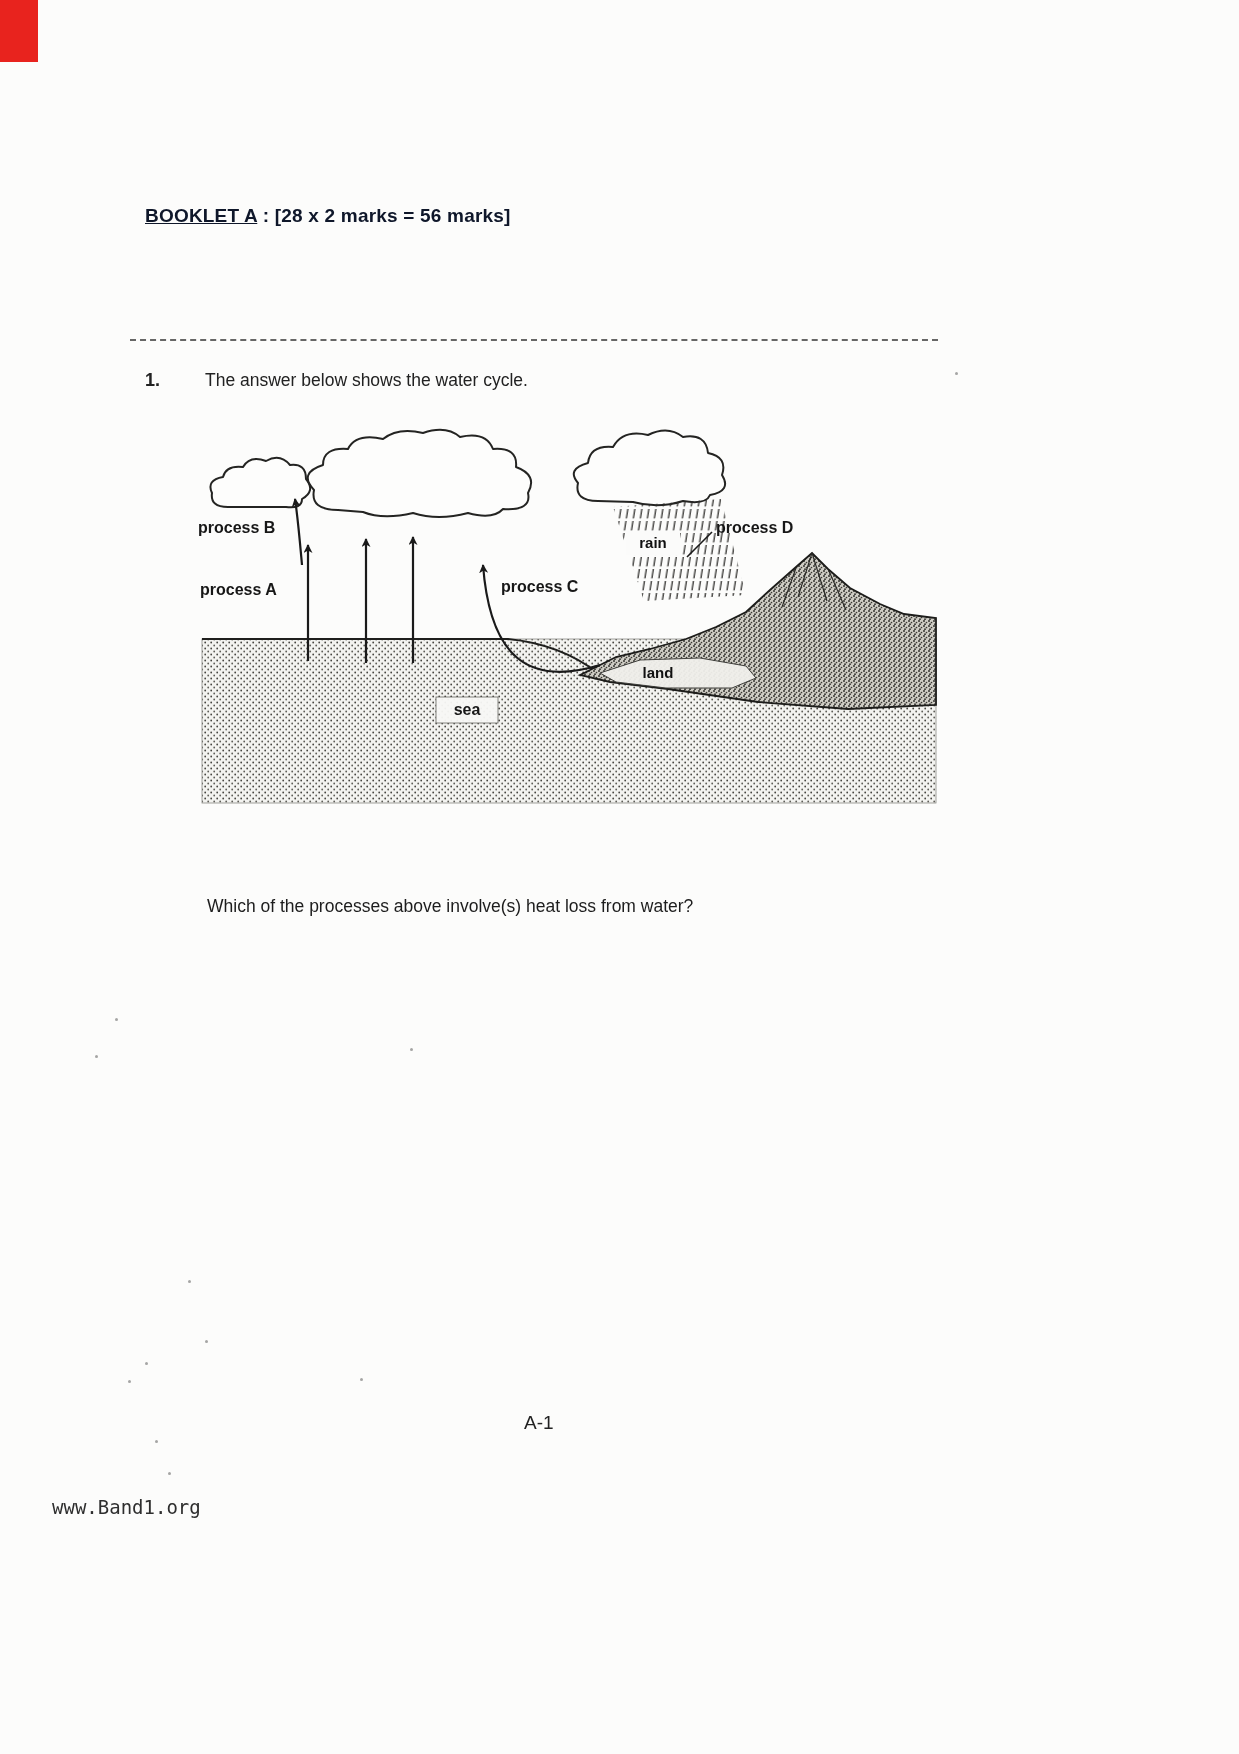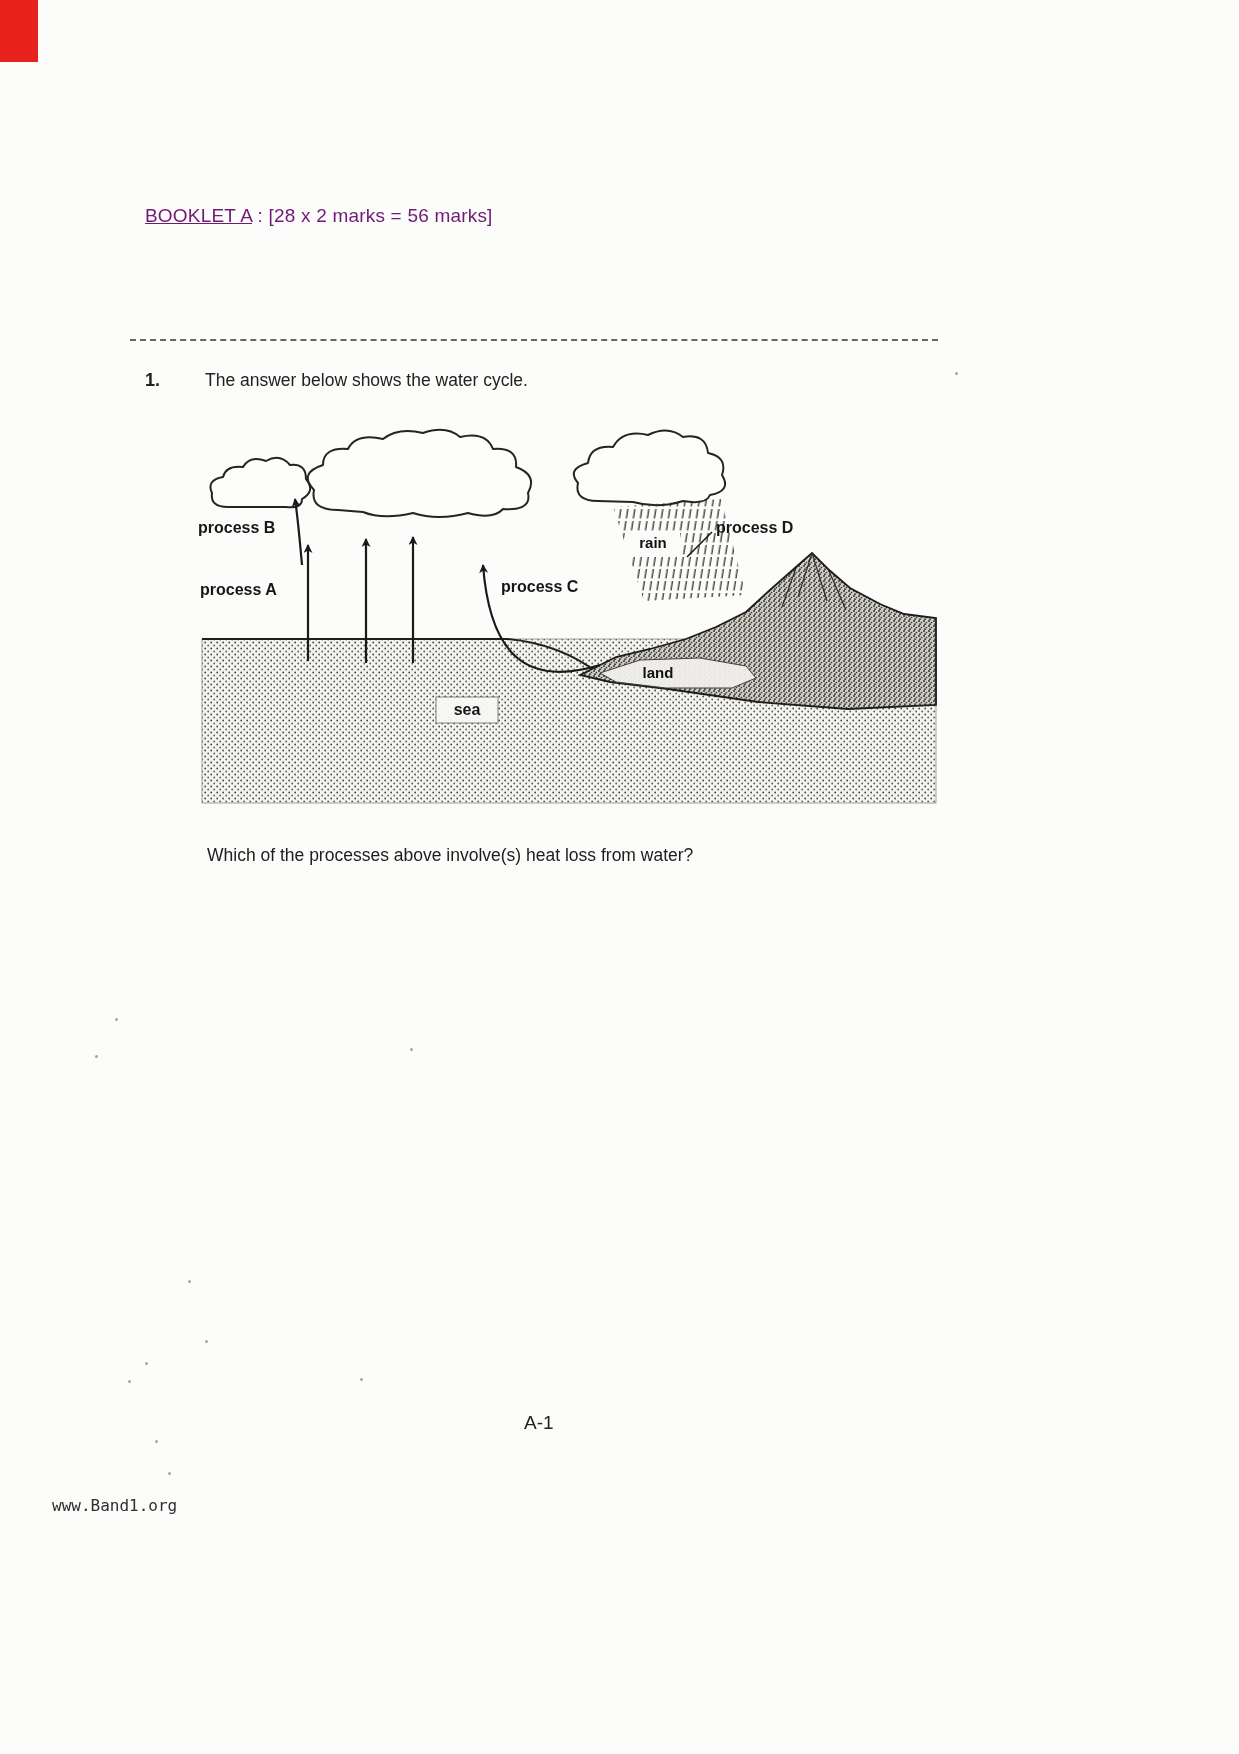--- a/index.html
+++ b/index.html
@@ -7,36 +7,36 @@
     position:relative;
     width:1239px;height:1754px;
     margin:0 auto;
     background:#fcfcfb;
     font-family:"Liberation Sans",sans-serif;
     color:#1f1f1f;
     overflow:hidden;
   }
   .red-corner{position:absolute;left:0;top:0;width:38px;height:62px;background:#e8231e;}
   .header{position:absolute;left:145px;top:205px;width:775px;}
-  .title-line{font-size:19px;font-weight:normal;color:#701a75;letter-spacing:.2px;}
+  .title-line{font-size:19px;font-weight:bold;color:#0f172a;letter-spacing:.2px;}
   .title-booklet{text-decoration:underline;}
   .instructions{margin-top:8px;font-size:18px;line-height:1.56;color:#222;}
   .instructions b{color:#161616;}
   .dashes{position:absolute;left:130px;top:339px;width:808px;height:0;border-top:2px dashed #4c4c4c;opacity:.85;}
   .q-number{position:absolute;left:145px;top:370px;font-size:18px;font-weight:bold;color:#222;}
   .q-intro{position:absolute;left:205px;top:370px;font-size:17.5px;color:#222;}
   .diagram-wrap{position:absolute;left:198px;top:425px;width:742px;height:382px;}
   .svg-label{font:bold 16px "Liberation Sans",sans-serif;fill:#171717;}
   .svg-label-sm{font:bold 15px "Liberation Sans",sans-serif;fill:#111;}
-  .prompt{position:absolute;left:207px;top:845px;font-size:17.5px;color:#1d1d1d;}
+  .prompt{position:absolute;left:207px;top:896px;font-size:17.5px;color:#1d1d1d;}
   .options{position:absolute;left:207px;top:897px;font-size:17px;color:#1d1d1d;}
   .option-row{margin-bottom:13px;height:21px;}
   .option-label{display:inline-block;width:58px;}
   .page-number{position:absolute;left:524px;top:1412px;font-size:19px;color:#222;}
-  .watermark{position:absolute;left:52px;top:1496px;font-family:"DejaVu Sans Mono",monospace;font-size:16px;color:#2e2e2e;}
+  .watermark{position:absolute;left:52px;top:1496px;font-family:"DejaVu Sans Mono",monospace;font-size:19px;color:#2e2e2e;}
   .speck{position:absolute;width:3px;height:3px;border-radius:50%;background:#6a6a6a;opacity:.6;}
 </style>
 </head>
 <body>
 
 <div class="sheet">
 
   <div class="red-corner"></div>
 
   <div class="header">

